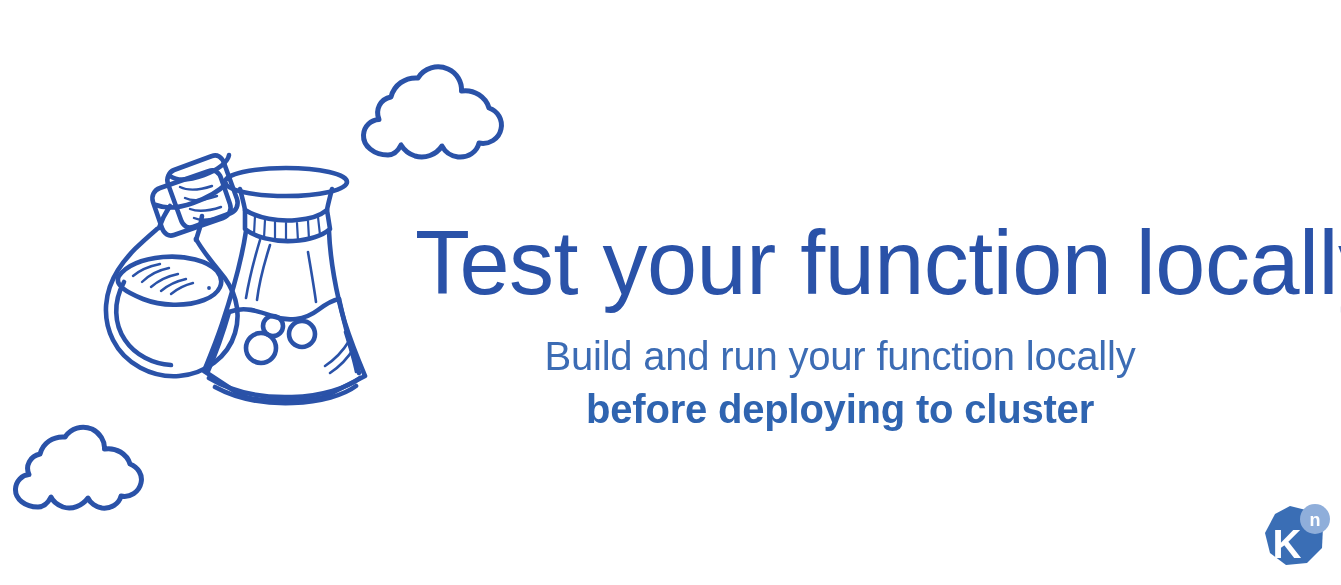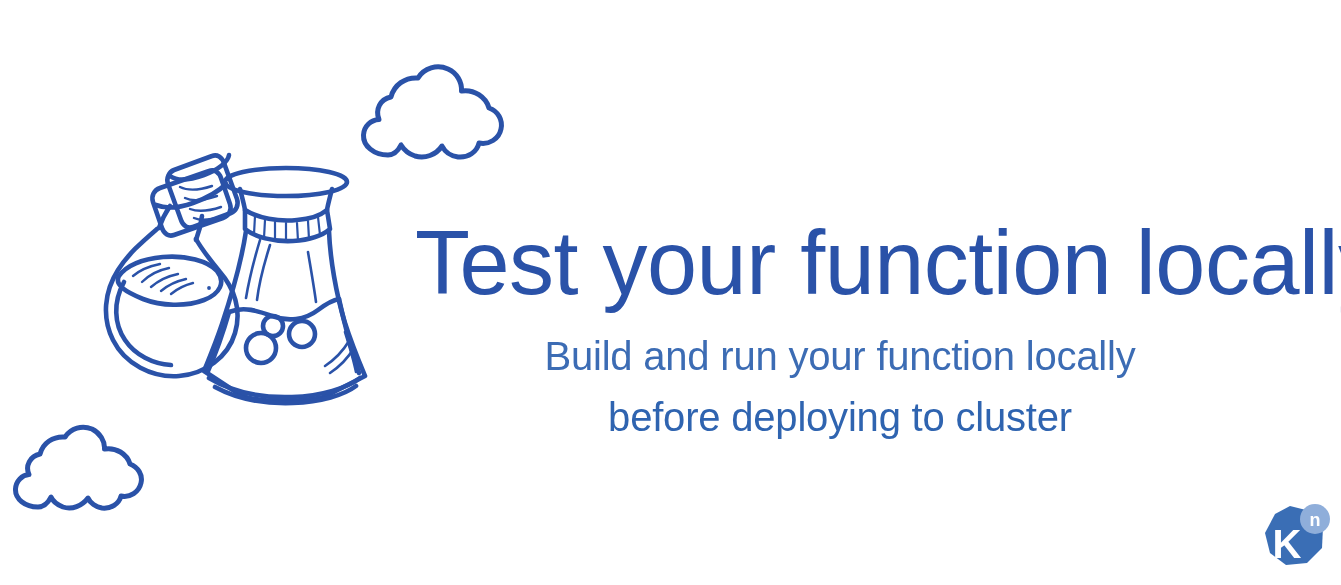--- a/index.html
+++ b/index.html
@@ -66,35 +66,35 @@
     letter-spacing: -0.5px;
     color: #2A52A8;
     white-space: nowrap;
   }
 
   #subtitle-block {
     margin-top: 22px;
   }
 
   .subtitle-line {
-    margin: 8px;
+    margin: 0;
     font-family: "Liberation Sans", sans-serif;
     font-size: 40px;
     line-height: 1.32;
     letter-spacing: -0.2px;
     white-space: nowrap;
   }
 
   .subtitle-line.regular {
     font-weight: 400;
     color: #3C6CB4;
   }
 
   .subtitle-line.bold {
-    font-weight: 400;
+    font-weight: 700;
     color: #2F64B0;
   }
 
   
   #knative-logo {
     position: absolute;
     left: 1252px;
     top: 500px;
     width: 84px;
     height: 80px;

